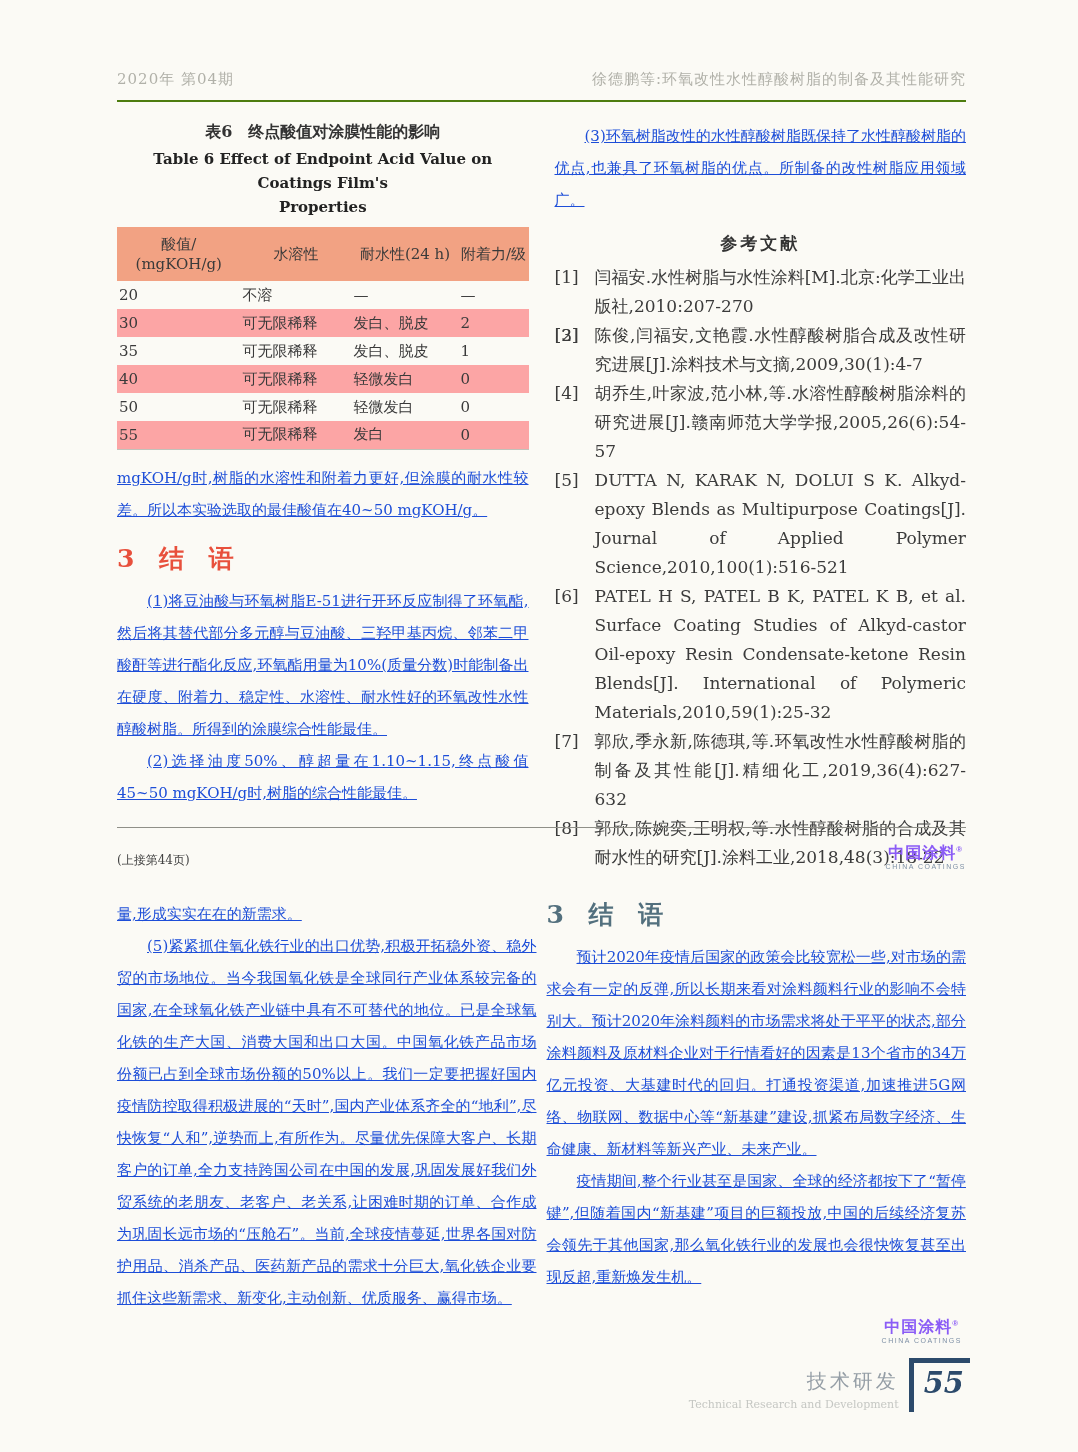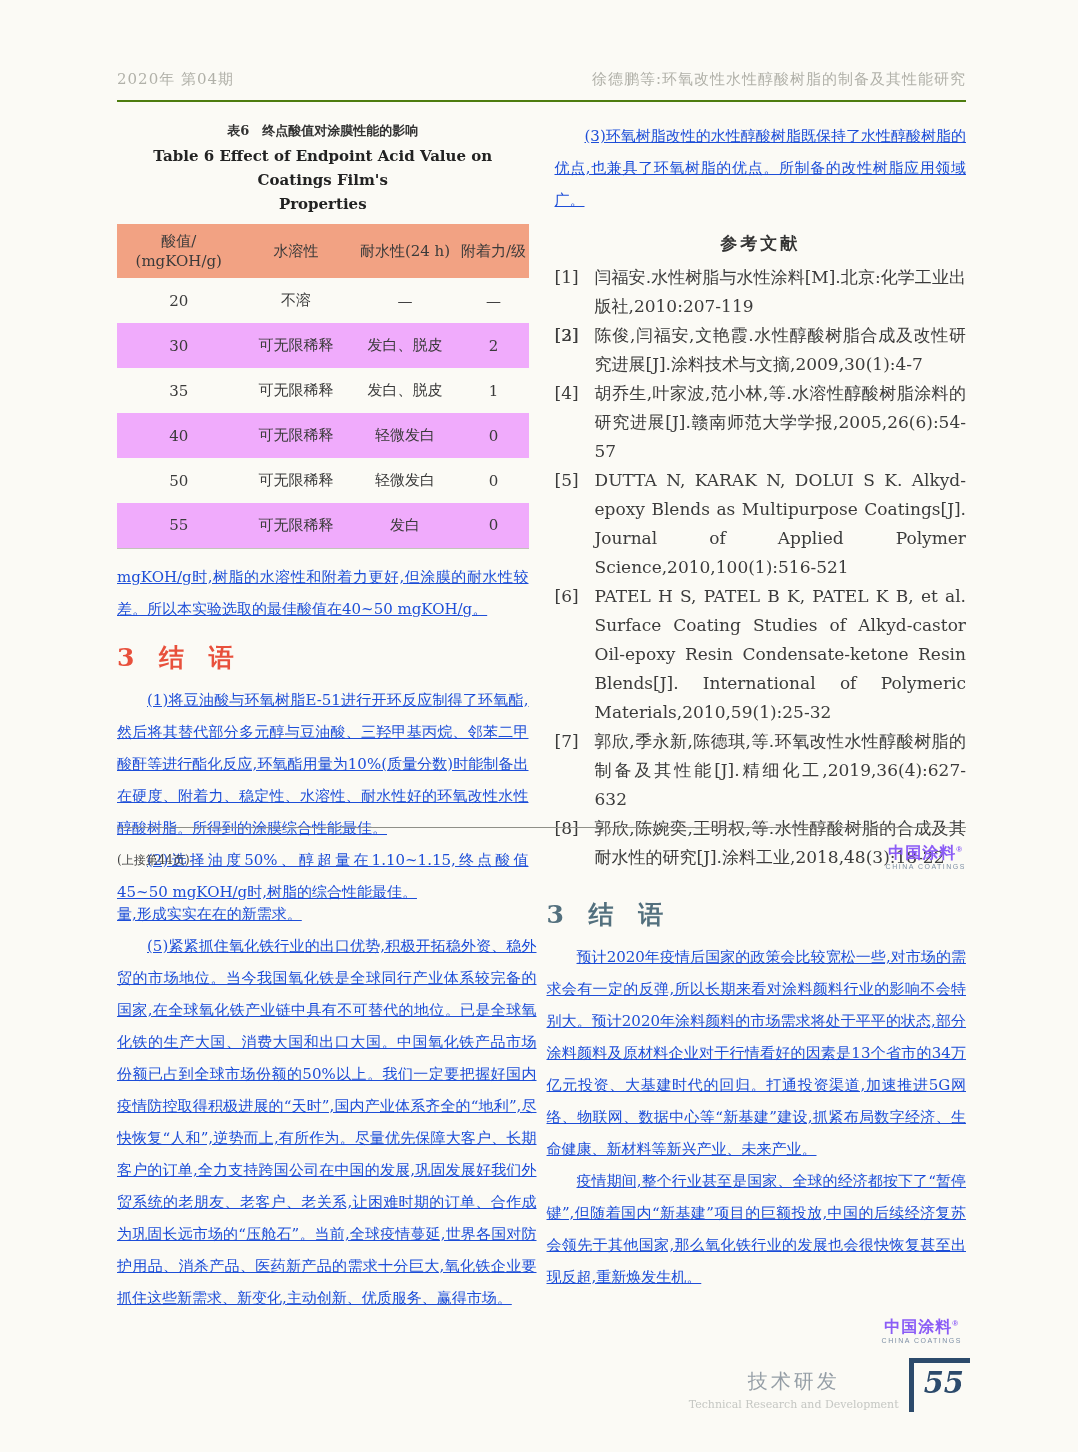--- a/index.html
+++ b/index.html
@@ -35,21 +35,21 @@
     position: absolute;
     top: 120px; left: 117px; right: 112px;
     display: flex;
     gap: 26px;
   }
   .col { flex: 1; min-width: 0; }
 
   .caption-zh {
     text-align: center;
     font-weight: bold;
-    font-size: 13px;
+    font-size: 16px;
     color: #333;
     margin-top: 2px;
   }
   .caption-en {
     text-align: center;
     font-weight: bold;
     font-size: 15px;
     color: #222;
     white-space: pre-line;
     line-height: 24px;
@@ -65,25 +65,24 @@
   }
   table.t6 th {
     background: #f2a283;
     font-weight: normal;
     white-space: pre-line;
     padding: 7px 2px;
     line-height: 20px;
     vertical-align: middle;
   }
   table.t6 td {
-    text-align: center;
     padding: 3px 2px;
-    height: 45px;
-  }
-  table.t6 tr.stripe td { background: #f0abfc; }
+    height: 28px;
+  }
+  table.t6 tr.stripe td { background: #fca5a5; }
   table.t6 col.c1 { width: 30%; }
   table.t6 col.c2 { width: 27%; }
   table.t6 col.c3 { width: 26%; }
   table.t6 col.c4 { width: 17%; }
 
   .body-para {
     font-size: 15px;
     line-height: 32px;
     text-align: justify;
     color: #1d4ed8;
@@ -163,21 +162,21 @@
   .bottom-logo-row { text-align: right; margin-top: 26px; padding-right: 4px; }
 
   
   .page-footer {
     position: absolute;
     top: 1358px; right: 108px;
     display: flex;
     align-items: flex-start;
     gap: 10px;
   }
-  .footer-labels { text-align: center; padding-top: 10px; }
+  .footer-labels { text-align: right; padding-top: 10px; }
   .footer-zh {
     font-size: 20px;
     color: #959ea6;
     letter-spacing: 3px;
   }
   .footer-en {
     font-size: 11px;
     color: #c5c7c3;
     margin-top: 3px;
   }
@@ -270,21 +269,21 @@
       <p class="body-para indent">(1)将豆油酸与环氧树脂E-51进行开环反应制得了环氧酯,然后将其替代部分多元醇与豆油酸、三羟甲基丙烷、邻苯二甲酸酐等进行酯化反应,环氧酯用量为10%(质量分数)时能制备出在硬度、附着力、稳定性、水溶性、耐水性好的环氧改性水性醇酸树脂。所得到的涂膜综合性能最佳。</p>
       <p class="body-para indent">(2)选择油度50%、醇超量在1.10~1.15,终点酸值45~50 mgKOH/g时,树脂的综合性能最佳。</p>
     </div>
 
     <div class="col">
       <p class="body-para indent">(3)环氧树脂改性的水性醇酸树脂既保持了水性醇酸树脂的优点,也兼具了环氧树脂的优点。所制备的改性树脂应用领域广。</p>
 
       <div class="refs-heading">参考文献</div>
       <div class="refs-list">
 
-        <div class="ref-item"><span class="ref-num">[1]</span><span>闫福安.水性树脂与水性涂料[M].北京:化学工业出版社,2010:207-119</span></div>
+        <div class="ref-item"><span class="ref-num">[1]</span><span>闫福安.水性树脂与水性涂料[M].北京:化学工业出版社,2010:207-270</span></div>
           <div class="ref-item"><span class="ref-num">[2]</span></div>
           <div class="ref-item"><span class="ref-num">[3]</span><span>陈俊,闫福安,文艳霞.水性醇酸树脂合成及改性研究进展[J].涂料技术与文摘,2009,30(1):4-7</span></div>
           <div class="ref-item"><span class="ref-num">[4]</span><span>胡乔生,叶家波,范小林,等.水溶性醇酸树脂涂料的研究进展[J].赣南师范大学学报,2005,26(6):54-57</span></div>
           <div class="ref-item"><span class="ref-num">[5]</span><span>DUTTA N, KARAK N, DOLUI S K. Alkyd-epoxy Blends as Multipurpose Coatings[J]. Journal of Applied Polymer Science,2010,100(1):516-521</span></div>
           <div class="ref-item"><span class="ref-num">[6]</span><span>PATEL H S, PATEL B K, PATEL K B, et al. Surface Coating Studies of Alkyd-castor Oil-epoxy Resin Condensate-ketone Resin Blends[J]. International of Polymeric Materials,2010,59(1):25-32</span></div>
           <div class="ref-item"><span class="ref-num">[7]</span><span>郭欣,季永新,陈德琪,等.环氧改性水性醇酸树脂的制备及其性能[J].精细化工,2019,36(4):627-632</span></div>
           <div class="ref-item"><span class="ref-num">[8]</span><span>郭欣,陈婉奕,王明权,等.水性醇酸树脂的合成及其耐水性的研究[J].涂料工业,2018,48(3):18-22</span></div>
           <span class="logo refs-logo">
           <span class="logo-zh"><span>中国涂料</span><sup>®</sup></span>
           <div class="logo-en">CHINA COATINGS</div>

